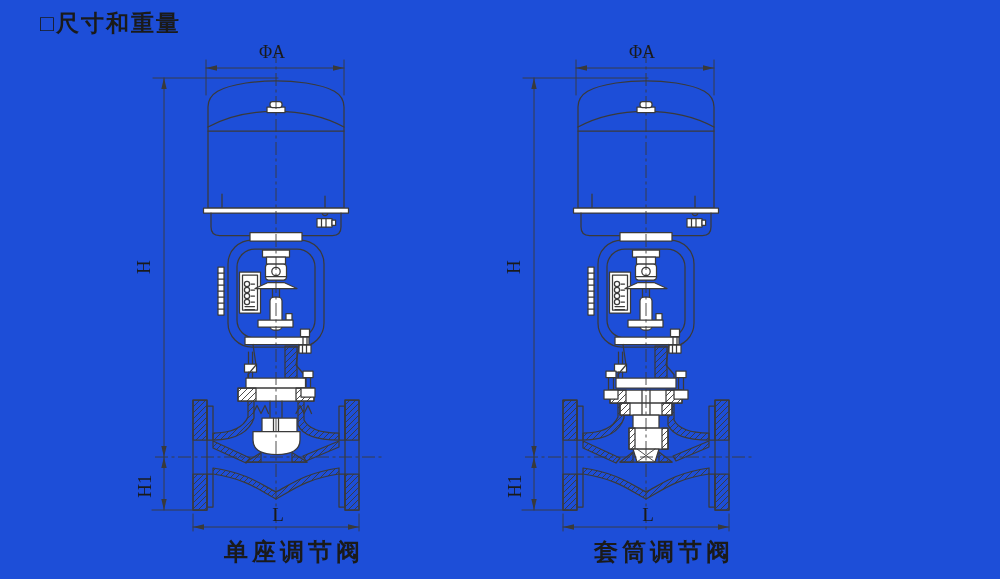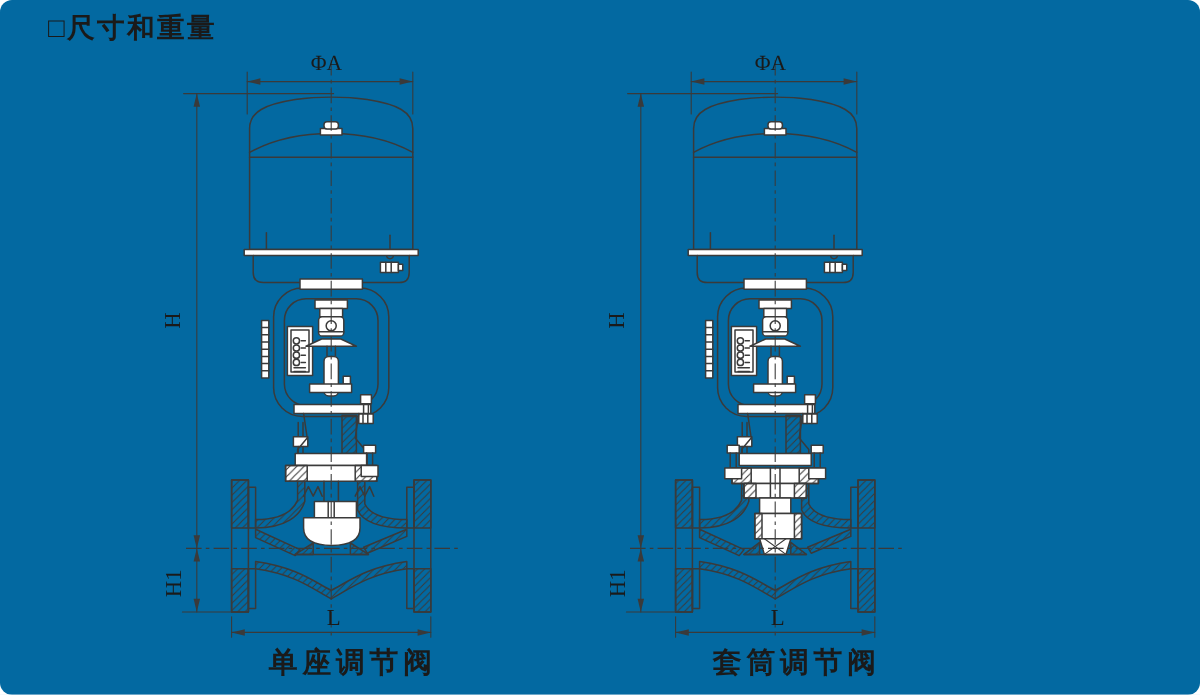--- a/index.html
+++ b/index.html
@@ -1,17 +1,17 @@
 <!DOCTYPE html>
 <html><head>
 <meta charset="utf-8">
 <style>
   html,body{margin:0;padding:0;background:#ffffff;}
-  .stage{position:relative;width:1000px;height:579px;background:#0369a1;overflow:hidden;
-         font-family:"Liberation Serif", serif;border-radius:10px;}
+  .stage{position:relative;width:1000px;height:579px;background:#1d4ed8;overflow:hidden;
+         font-family:"Liberation Serif", serif;}
   svg text{fill:#1a1a1a;}
   .title-text{font-family:"Liberation Sans", sans-serif;font-weight:bold;font-size:23px;letter-spacing:2px;}
   .dim-text{font-family:"Liberation Serif", serif;font-size:19px;}
   .phi-text{font-family:"Liberation Serif", serif;font-size:18px;}
   .caption-text{font-family:"Liberation Serif", serif;font-weight:bold;font-size:24px;letter-spacing:4px;}
 </style>
 </head>
 <body>
 
 <div class="stage">

